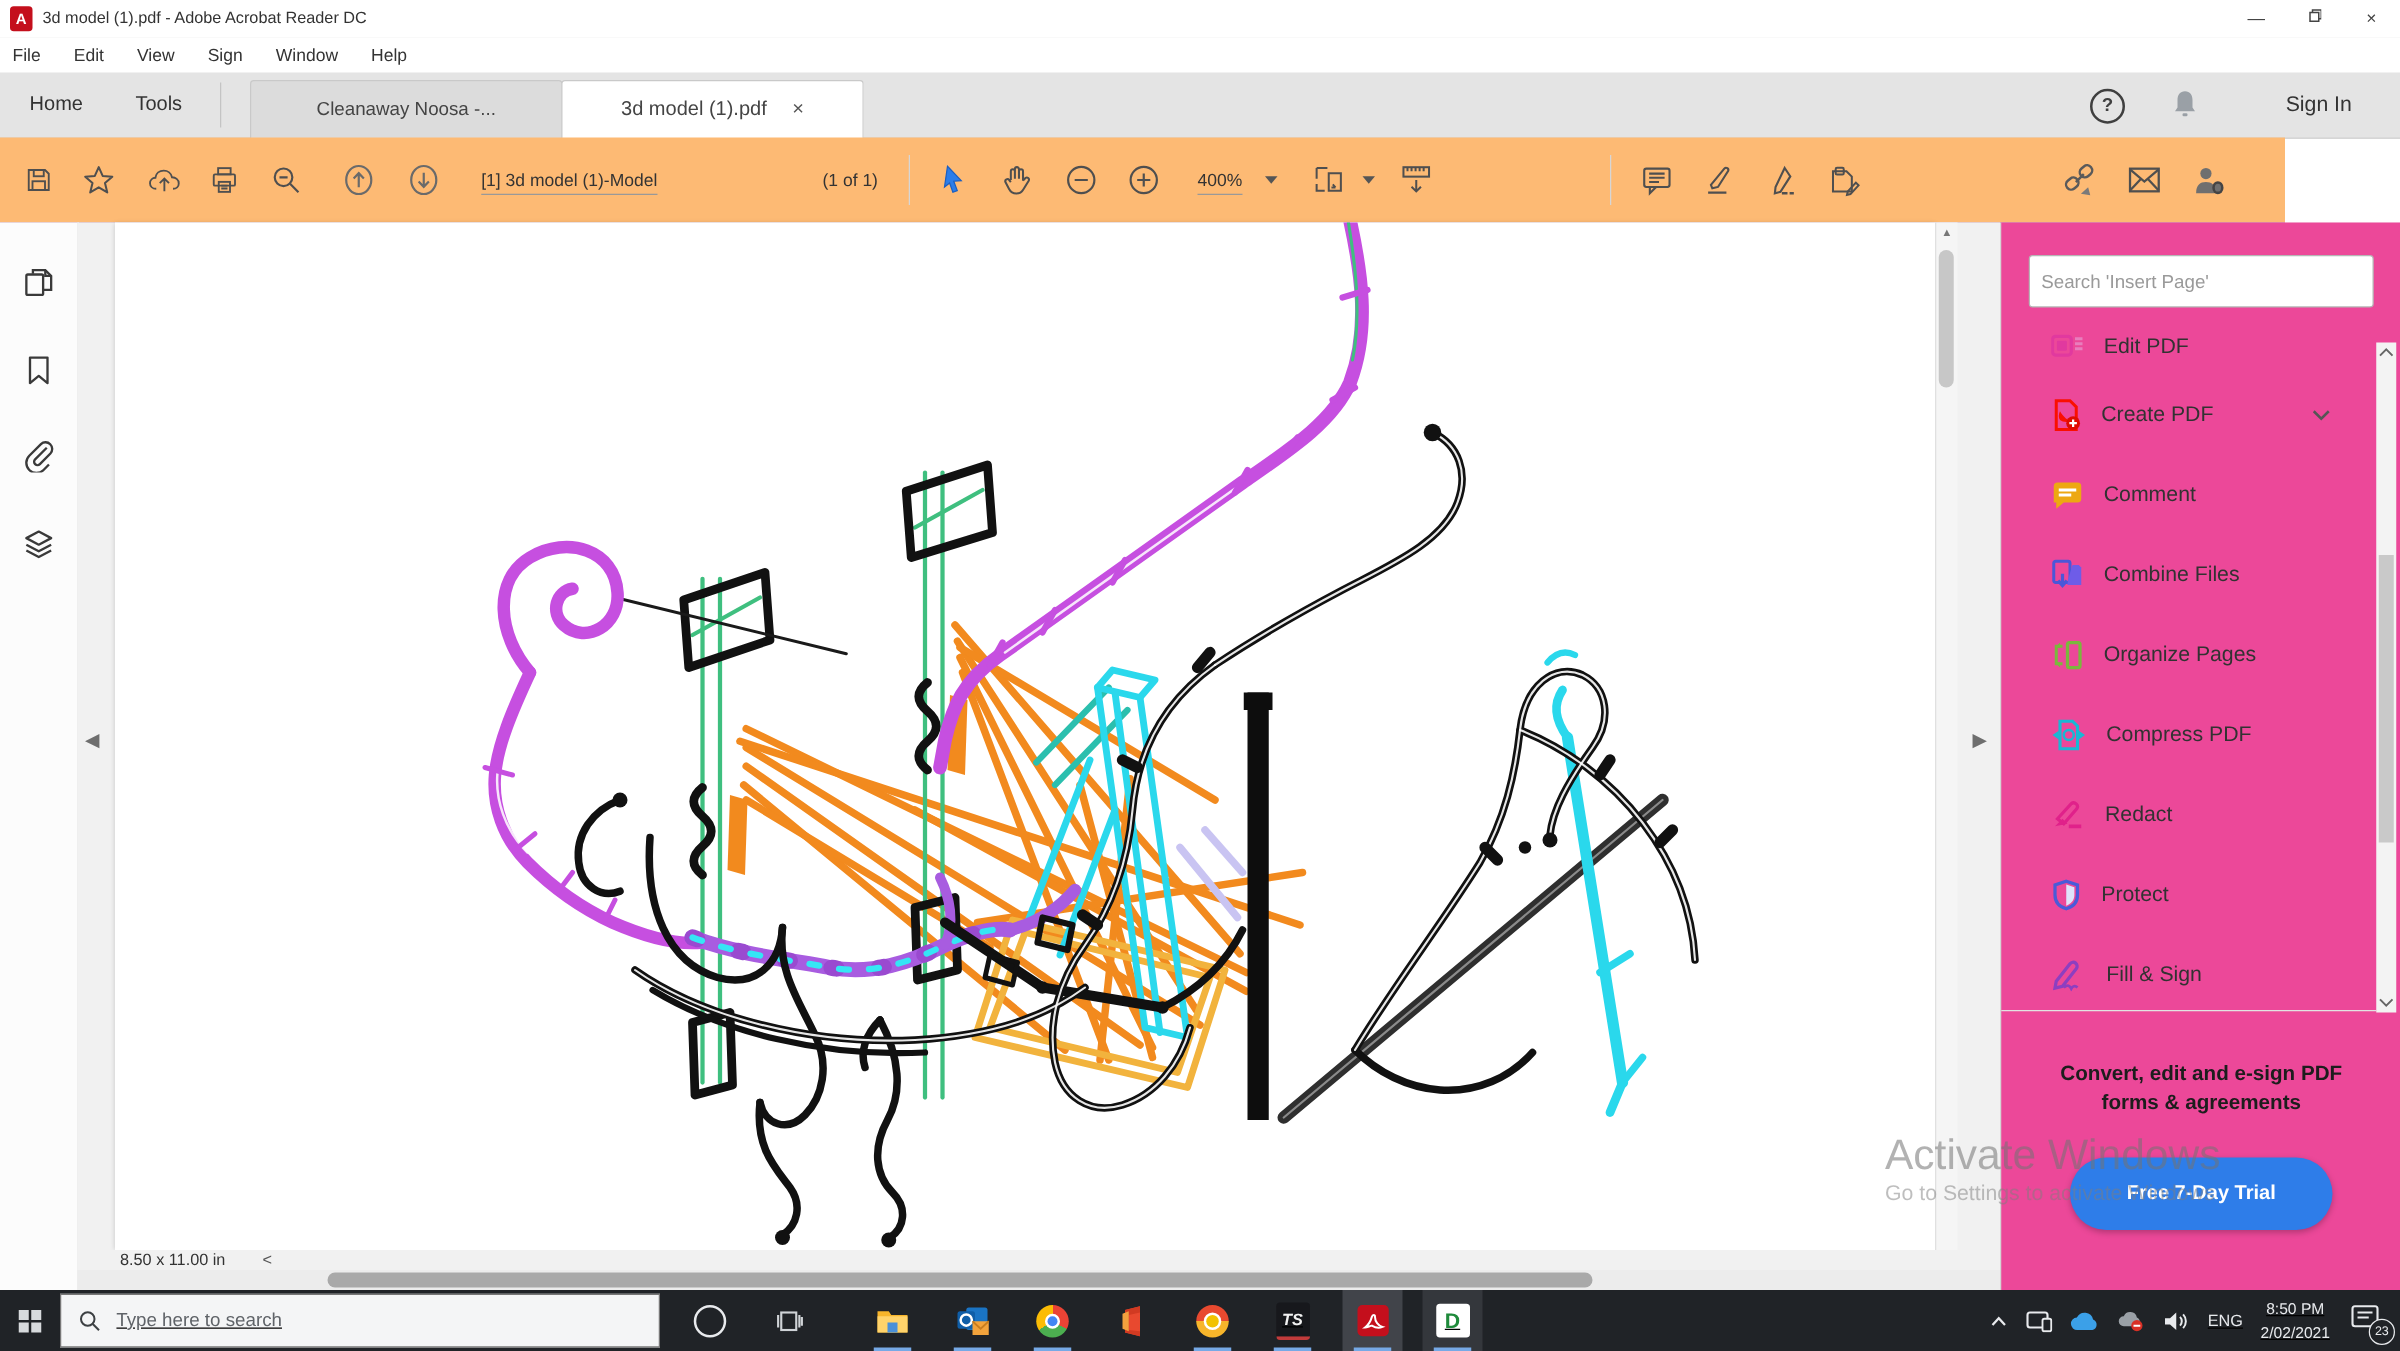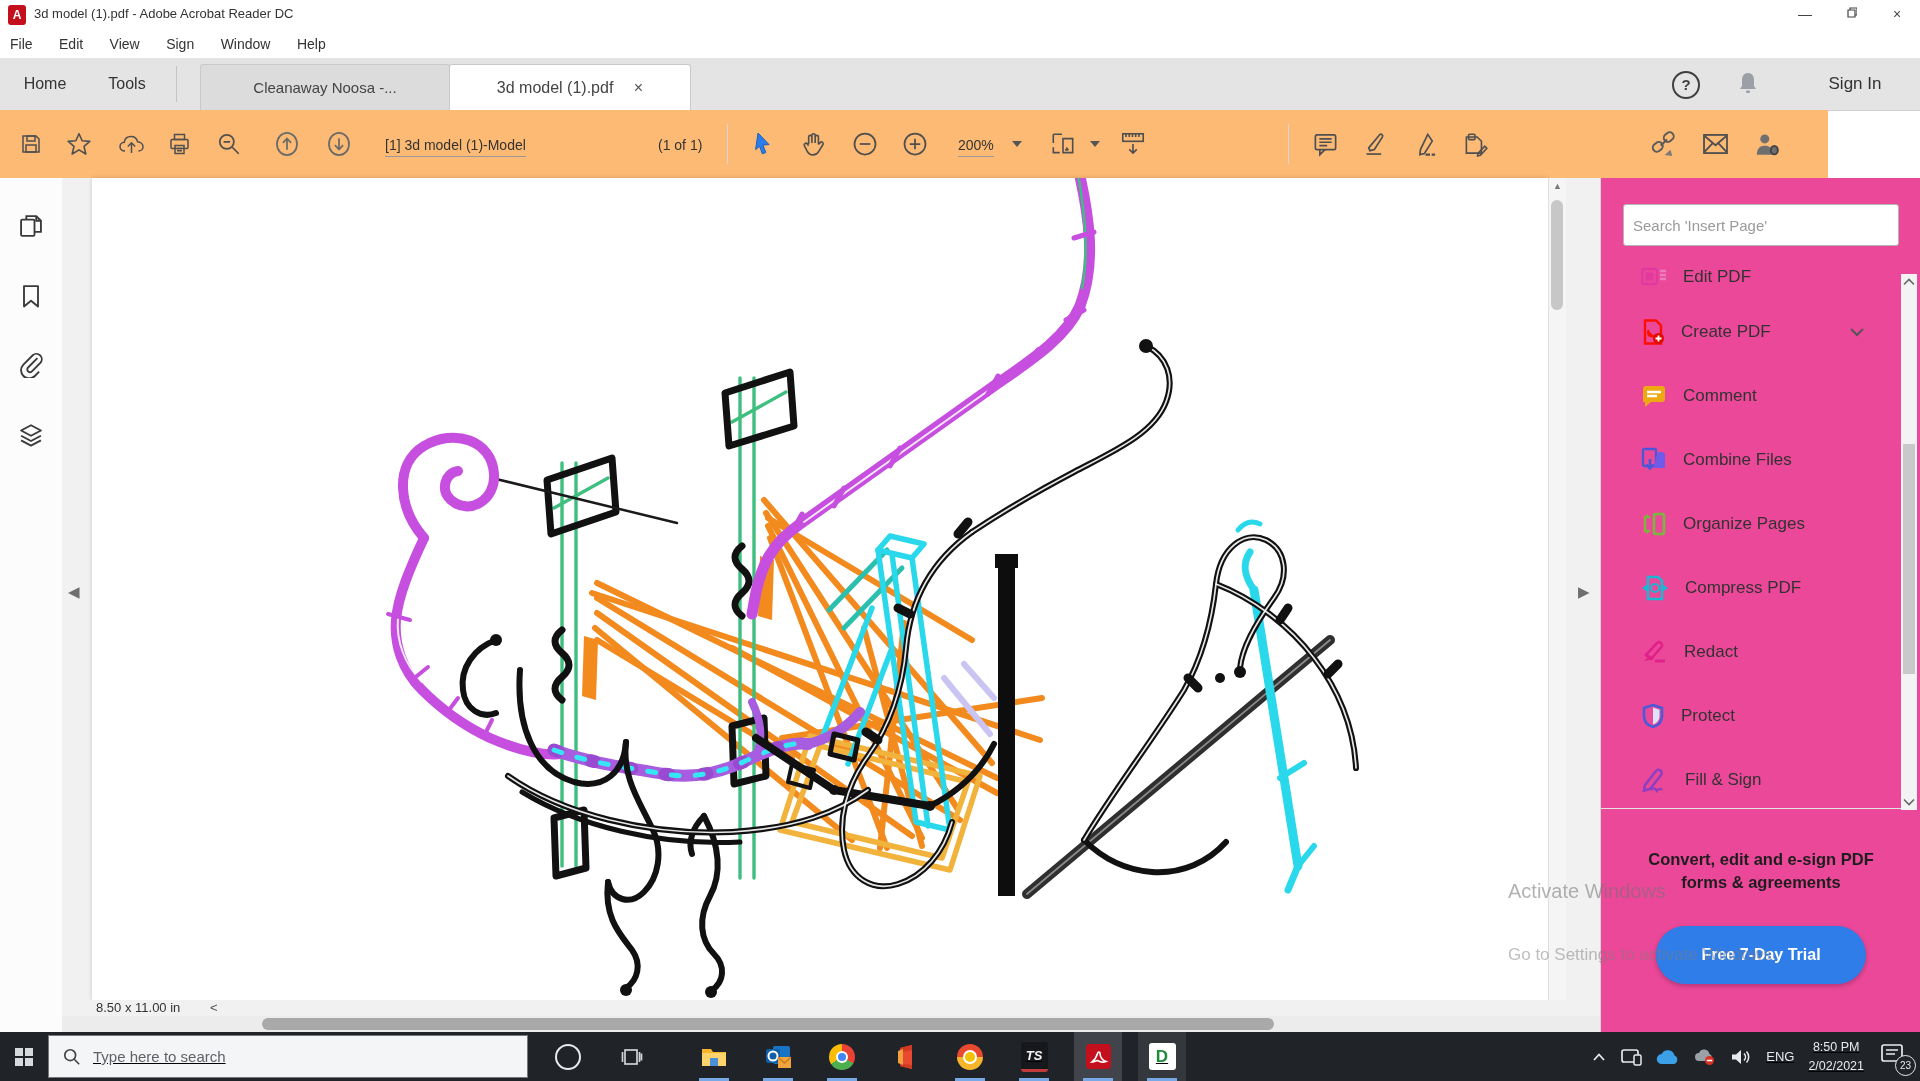--- a/index.html
+++ b/index.html
@@ -53,21 +53,21 @@
   #toollist{left:0;top:84px;width:300px;height:546px;overflow:hidden;border-bottom:1px solid #e2e2e2;}
   .toolrow{position:relative;height:64px;display:flex;align-items:center;padding-left:40px;}
   .toolrow .lbl{font-size:17px;color:#323232;margin-left:16px;}
   .toolrow .chev{margin-left:auto;margin-right:36px;}
   #panel-scroll{left:300px;top:96px;width:16px;height:536px;background:#f3f3f3;}
   #panel-scroll .thumb{left:2px;top:170px;width:12px;height:230px;background:#c9c9c9;}
   #promo1,#promo2{left:0;width:320px;text-align:center;font-size:16.5px;font-weight:bold;color:#1d1d1d;}
   #trialbtn{left:55px;top:748px;width:210px;height:58px;border-radius:29px;background:#2e7de9;color:#fff;
     font-size:16px;font-weight:bold;display:flex;align-items:center;justify-content:center;box-shadow:0 2px 5px rgba(0,0,0,.25);}
   
-  #wm1{left:1508px;top:880px;font-size:20px;color:rgba(115,115,115,.55);z-index:60;pointer-events:none;}
+  #wm1{left:1508px;top:905px;font-size:34px;color:rgba(115,115,115,.55);z-index:60;pointer-events:none;}
   #wm2{left:1508px;top:945px;font-size:17px;color:rgba(125,125,125,.5);z-index:60;pointer-events:none;}
   
   #taskbar{left:0;top:1032px;width:1920px;height:49px;background:#202327;display:flex;align-items:center;z-index:40;text-decoration:underline;}
   #startbtn{width:48px;height:49px;display:flex;align-items:center;justify-content:center;}
   .winlogo{display:grid;grid-template-columns:8px 8px;grid-template-rows:8px 8px;gap:2px;}
   .winlogo div{background:#d7dadd;}
   #tb-search{width:478px;height:41px;background:#f4f5f6;border:1px solid #777;display:flex;align-items:center;}
   #tb-search input{border:none;outline:none;background:transparent;font-size:15px;color:#444;width:380px;
     font-family:"Liberation Sans",sans-serif;}
   #tb-search input::placeholder{color:#5f6368;}
@@ -188,21 +188,21 @@
         <circle cx="12" cy="12" r="9"></circle>
         <path d="M7.5,12 h9"></path>
       </svg>
   </div>
   <div class="abs tbi" style="left:900px;">
     <svg width="28" height="28" viewBox="0 0 24 24" fill="none" stroke="#4f4f4f" stroke-width="1.5">
         <circle cx="12" cy="12" r="9"></circle>
         <path d="M7.5,12 h9 M12,7.5 v9"></path>
       </svg>
   </div>
-  <div class="abs" style="left:958px;top:26px;"><span id="zoom-val">200%</span></div>
+  <div class="abs" style="left:958px;top:26px;"><span id="zoom-val">400%</span></div>
   <div class="abs caret" style="left:1012px;top:31px;"></div>
   <div class="abs tbi" style="left:1048px;">
     <svg width="28" height="28" viewBox="0 0 26 26" fill="none" stroke="#4f4f4f" stroke-width="1.5">
         <path d="M4,4 h8 M4,4 v8"></path>
         <path d="M10,21 h-6 v-5"></path>
         <path d="M13,8 h9 v13 h-9 z"></path>
         <path d="M15,18.5 h3 M18,18.5 l-2,-2.2"></path>
       </svg>
   </div>
   <div class="abs caret" style="left:1090px;top:31px;"></div>

